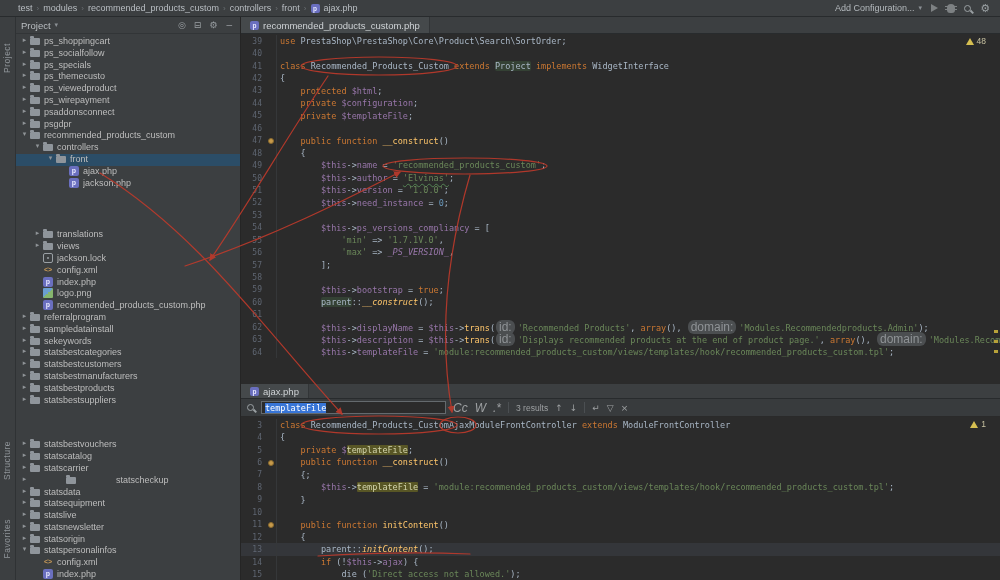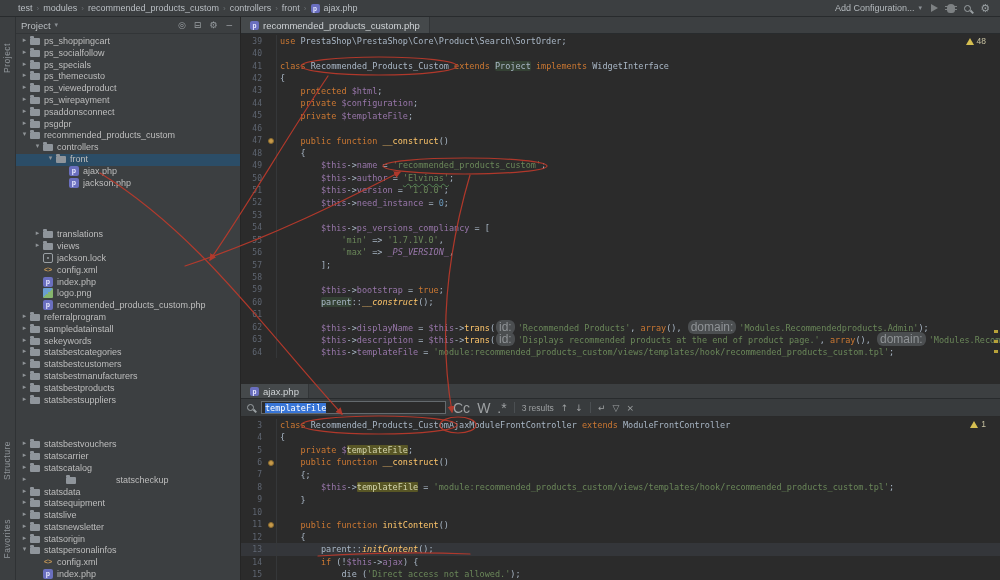--- a/index.html
+++ b/index.html
@@ -99,21 +99,21 @@
               border-bottom:7px solid #d6bf51; }
   .mark { position:absolute; right:2px; width:4px; height:3px; background:#b8a23a; }
 
   
   .searchbar { height:18px; flex:none; background:#383b3d; border-bottom:1px solid #2a2a2a;
                display:flex; align-items:center; gap:7px; padding:0 6px; }
   .sfield { width:185px; height:13px; background:#2b2b2b; border:1px solid #646a6e;
             display:flex; align-items:center; padding:0 3px; font-family:"DejaVu Sans Mono",monospace;
             font-size:8.5px; color:#e8e8e8; }
   .sfield .selected { background:#3875d6; color:#ffffff; }
-  .stoggle { font-size:14px; color:#9da0a2; }
+  .stoggle { font-size:12px; color:#9da0a2;font-style:italic; }
   .sres { font-size:8.5px; color:#9da0a2; }
   .sarrow { font-family:"DejaVu Sans",sans-serif; font-size:9px; color:#9da0a2; }
   .sdiv { width:1px; height:11px; background:#4b4f52; }
   .sico { font-family:"DejaVu Sans",sans-serif; font-size:9px; color:#9da0a2; }
 
   
   .annot { position:absolute; inset:0; pointer-events:none; z-index:50; }
 </style>
 </head>
 <body>
@@ -307,26 +307,26 @@
             <span class="tlabel">statsbestsuppliers</span>
           </div>
           <div class="trow" style="padding-left: 4px; margin-top: 33px;">
             <span class="chev">▸</span>
             <span class="ticon folder"></span>
             <span class="tlabel">statsbestvouchers</span>
           </div>
           <div class="trow" style="padding-left: 4px;">
             <span class="chev">▸</span>
             <span class="ticon folder"></span>
+            <span class="tlabel">statscatalog</span>
+          </div>
+          <div class="trow" style="padding-left: 4px;">
+            <span class="chev">▸</span>
+            <span class="ticon folder"></span>
             <span class="tlabel">statscarrier</span>
-          </div>
-          <div class="trow" style="padding-left: 4px;">
-            <span class="chev">▸</span>
-            <span class="ticon folder"></span>
-            <span class="tlabel">statscatalog</span>
           </div>
           <div class="trow" style="padding-left: 4px; gap: 36px;">
             <span class="chev">▸</span>
             <span class="ticon folder"></span>
             <span class="tlabel">statscheckup</span>
           </div>
           <div class="trow" style="padding-left: 4px;">
             <span class="chev">▸</span>
             <span class="ticon folder"></span>
             <span class="tlabel">statsdata</span>

